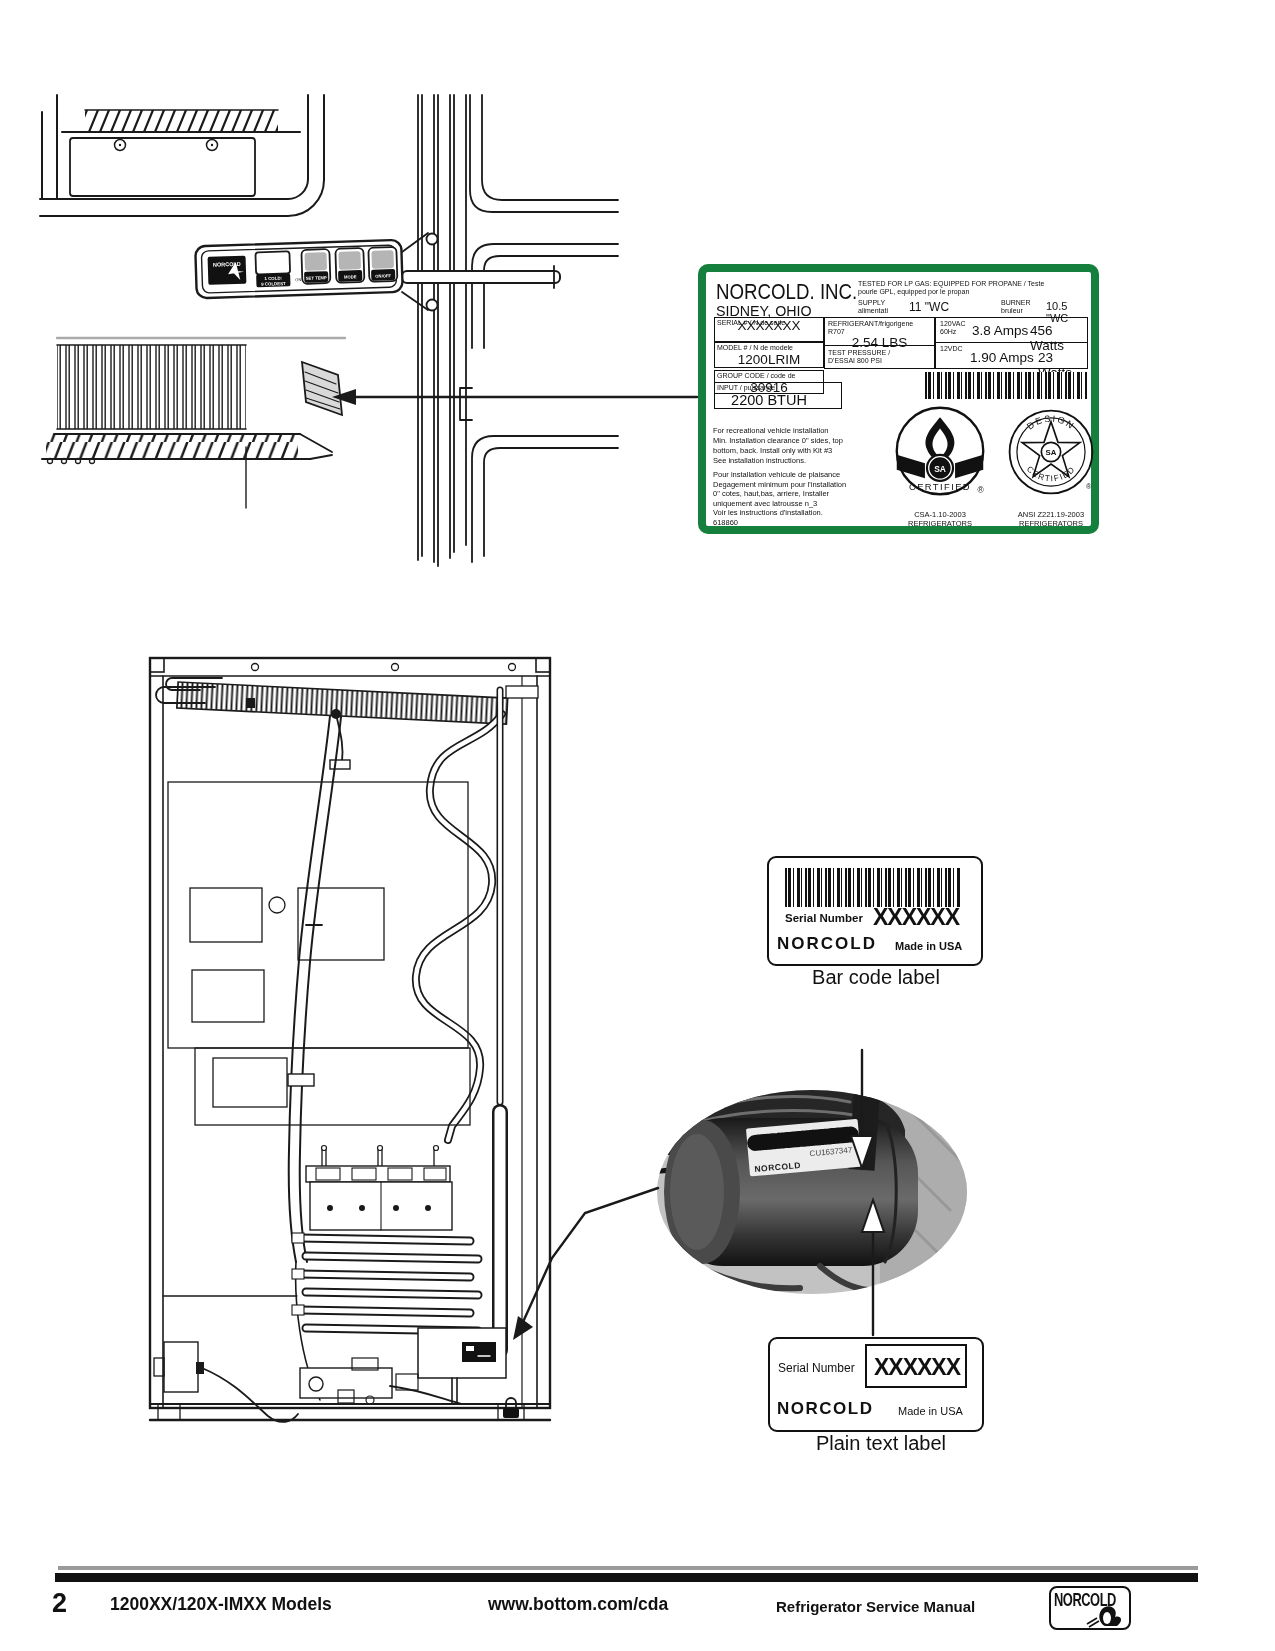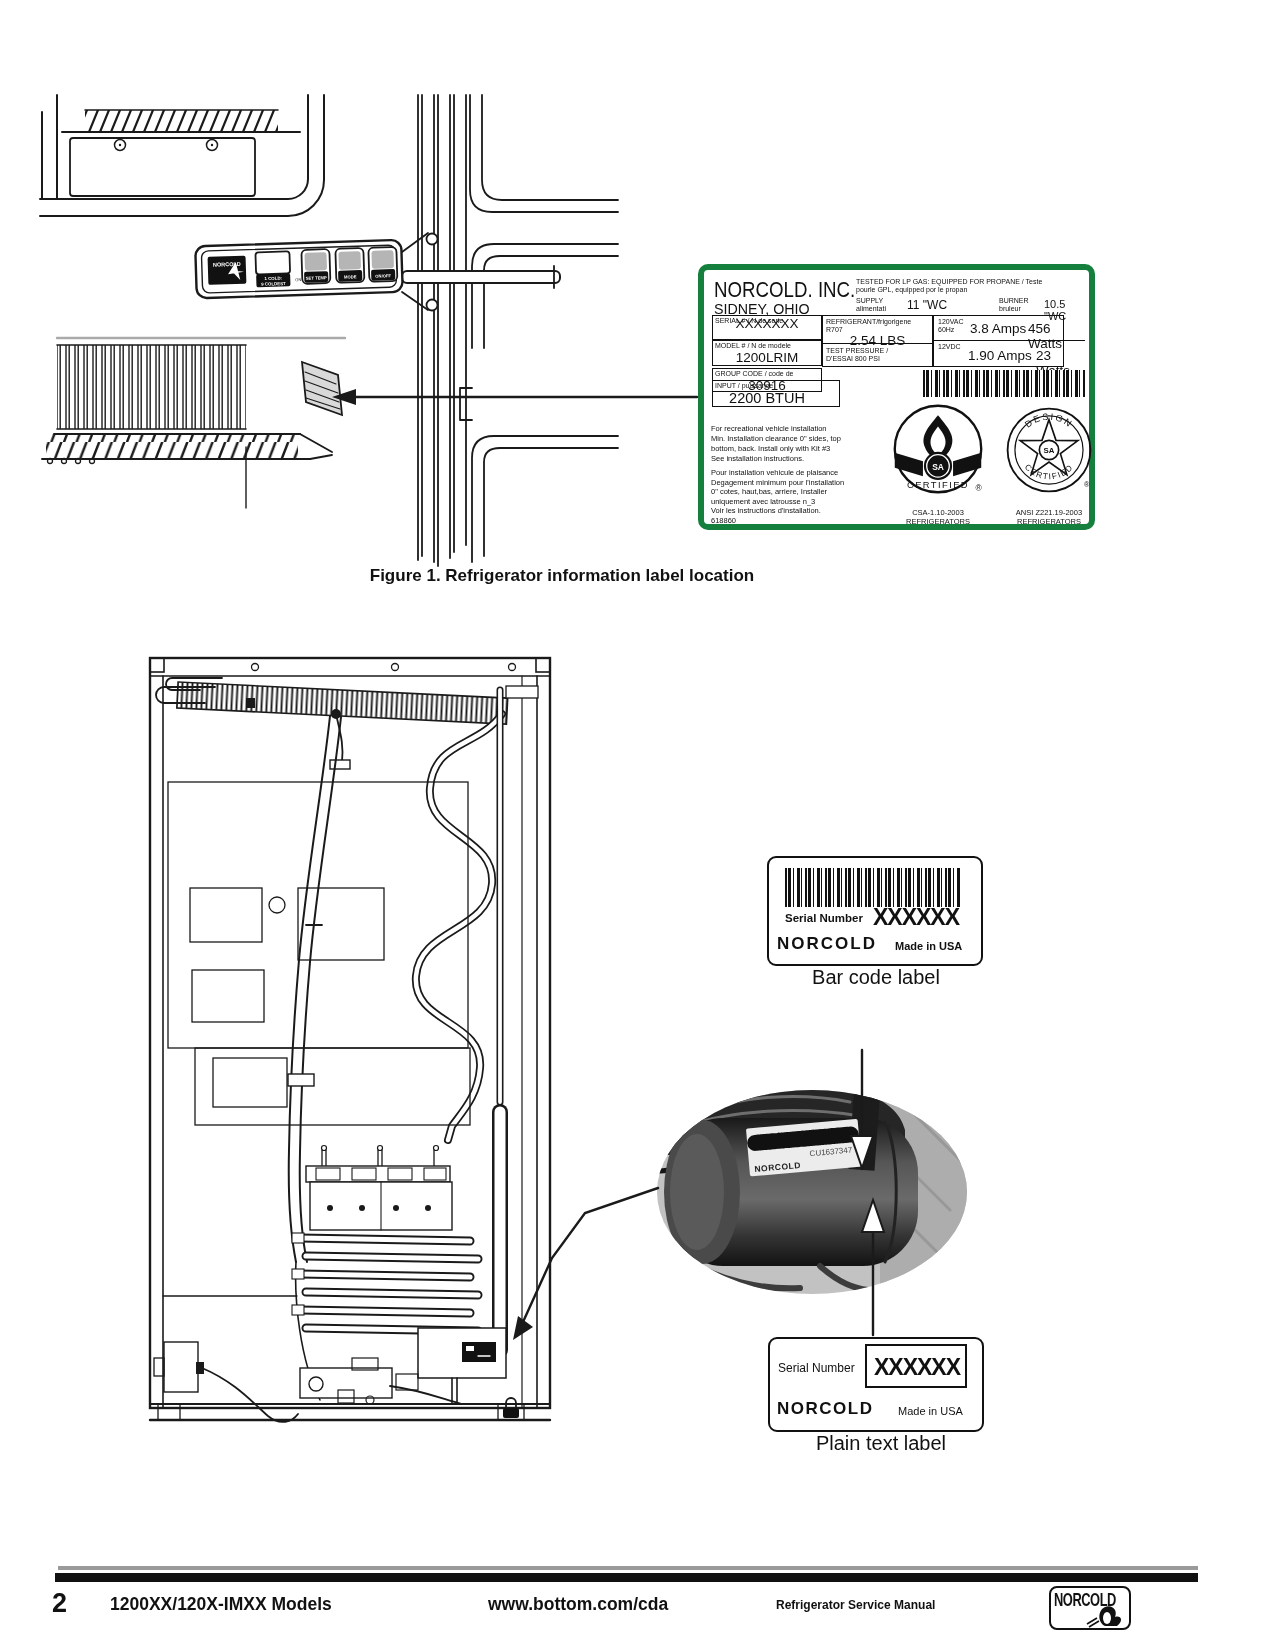--- a/index.html
+++ b/index.html
@@ -296,21 +296,21 @@
 <g stroke="#1a1a1a" fill="none">
   <path d="M658,1188 L585,1213 L552,1258 L523,1322" stroke-width="2.4"></path>
   <polygon points="513,1340 518,1316 533,1327" fill="#1a1a1a" stroke="none"></polygon>
   <line x1="862" y1="1050" x2="862" y2="1136" stroke-width="2.4"></line>
   <polygon points="862,1168 851,1136 873,1136" fill="#fff" stroke="#1a1a1a" stroke-width="2"></polygon>
   <line x1="873" y1="1335" x2="873" y2="1232" stroke-width="2.4"></line>
   <polygon points="873,1200 862,1232 884,1232" fill="#fff" stroke="#1a1a1a" stroke-width="2"></polygon>
 </g>
 </svg>
 
-<div class="abs" style="left:698px;top:264px;width:385px;height:254px;border:6px solid #15803d;border-radius:10px;background:#fff">
+<div class="abs" style="left:698px;top:264px;width:385px;height:254px;border:8px solid #15803d;border-radius:10px;background:#fff">
   <div class="abs b" style="left:10px;top:7px;font-size:22px;letter-spacing:0;transform:scaleX(.85);transform-origin:left;font-weight:normal">NORCOLD. INC.</div>
   <div class="abs" style="left:10px;top:30px;font-size:15px;transform:scaleX(.95);transform-origin:left">SIDNEY, OHIO</div>
   <div class="abs tiny" style="left:152px;top:8px">TESTED FOR LP GAS: EQUIPPED FOR PROPANE / Teste</div>
   <div class="abs tiny" style="left:152px;top:16px">pourle  GPL, equipped por le propan</div>
   <div class="abs tiny" style="left:152px;top:27px">SUPPLY</div>
   <div class="abs tiny" style="left:152px;top:35px">alimentati</div>
   <div class="abs" style="left:203px;top:28px;font-size:12px">11 "WC</div>
   <div class="abs tiny" style="left:295px;top:27px">BURNER</div>
   <div class="abs tiny" style="left:295px;top:35px">bruleur</div>
   <div class="abs" style="left:340px;top:28px;font-size:11px">10.5 "WC</div>
@@ -334,21 +334,21 @@
 
   <div class="abs box" style="left:118px;top:45px;width:111px;height:52px">
     <div class="abs tiny" style="left:3px;top:2px">REFRIGERANT/frigorigene</div>
     <div class="abs tiny" style="left:3px;top:10px">R707</div>
     <div class="abs ctr" style="left:0;top:17px;width:109px;font-size:13.5px">2.54 LBS</div>
     <div class="abs" style="left:0;top:27px;width:109px;border-top:1.5px solid #111"></div>
     <div class="abs tiny" style="left:3px;top:31px">TEST PRESSURE /</div>
     <div class="abs tiny" style="left:3px;top:39px">D'ESSAI  800 PSI</div>
   </div>
 
-  <div class="abs box" style="left:229px;top:45px;width:131px;height:52px">
+  <div class="abs box" style="left:229px;top:45px;width:153px;height:52px">
     <div class="abs tiny" style="left:4px;top:2px">120VAC</div>
     <div class="abs tiny" style="left:4px;top:10px">60Hz</div>
     <div class="abs" style="left:36px;top:5px;font-size:13.5px">3.8 Amps</div>
     <div class="abs" style="left:94px;top:5px;font-size:13.5px">456 Watts</div>
     <div class="abs" style="left:0;top:24px;width:151px;border-top:1.5px solid #111"></div>
     <div class="abs tiny" style="left:4px;top:27px">12VDC</div>
     <div class="abs" style="left:34px;top:32px;font-size:13.5px">1.90 Amps</div>
     <div class="abs" style="left:102px;top:32px;font-size:13.5px">23 Watts</div>
   </div>
 
@@ -399,21 +399,20 @@
     <text font-size="10" fill="#111" letter-spacing="2"><textPath href="#arcT" startOffset="50%" text-anchor="middle">DESIGN</textPath></text>
     <text font-size="9" fill="#111" letter-spacing="1.5"><textPath href="#arcB" startOffset="50%" text-anchor="middle">CERTIFIED</textPath></text>
     <text x="38" y="40" font-size="8" fill="#111">®</text>
   </svg>
   <div class="abs ctr" style="left:293px;top:238px;width:104px;font-size:7.5px;line-height:9px">
     <div>ANSI Z221.19-2003</div>
     <div>REFRIGERATORS</div>
   </div>
 </div>
 
-<div class="abs caption ctr" style="left:137px;top:566px;width:850px">Figure 1. Refrigerator information label location</div>
 
 <div class="abs" style="left:767px;top:856px;width:212px;height:106px;border:2.5px solid #111;border-radius:9px;background:#fff">
   <div class="abs barcode" style="left:16px;top:10px;width:176px;height:39px"></div>
   <div class="abs b" style="left:16px;top:54px;font-size:11.5px">Serial Number</div>
   <div class="abs b" style="left:104px;top:46px;font-size:23px;letter-spacing:-1px">XXXXXX</div>
   <div class="abs b" style="left:8px;top:76px;font-size:17px;letter-spacing:2px">NORCOLD</div>
   <div class="abs b" style="left:126px;top:82px;font-size:11px">Made in USA</div>
 </div>
 <div class="abs lblcap ctr" style="left:776px;top:966px;width:200px">Bar code label</div>
 
@@ -426,21 +425,21 @@
   <div class="abs" style="left:128px;top:66px;font-size:11px">Made in USA</div>
 </div>
 <div class="abs lblcap ctr" style="left:781px;top:1432px;width:200px">Plain text label</div>
 
 
 <div class="abs" style="left:58px;top:1566px;width:1140px;height:4px;background:#9a9a9a"></div>
 <div class="abs" style="left:55px;top:1573px;width:1143px;height:9px;background:#111"></div>
 <div class="abs b" style="left:52px;top:1588px;font-size:27px">2</div>
 <div class="abs b i" style="left:110px;top:1594px;font-size:17.5px">1200XX/120X-IMXX Models</div>
 <div class="abs b i" style="left:488px;top:1594px;font-size:17.5px">www.bottom.com/cda</div>
-<div class="abs b i" style="left:776px;top:1598px;font-size:12px">Refrigerator Service Manual</div>
+<div class="abs b i" style="left:776px;top:1598px;font-size:15px">Refrigerator Service Manual</div>
 <div class="abs" style="left:1049px;top:1586px;width:82px;height:44px;border:2.5px solid #111;border-radius:8px;box-sizing:border-box;background:#fff">
   <div class="abs b" style="left:3px;top:1px;font-size:14px;letter-spacing:-0.5px;transform:scale(.92,1.3);transform-origin:left top">NORCOLD</div>
   <svg class="abs" style="left:34px;top:16px" width="42" height="24" viewBox="0 0 42 24">
     <path d="M20,22 C12,18 13,6 20,3 C27,0 33,6 30,13 C36,11 39,17 32,22 Z" fill="#111"></path>
     <ellipse cx="22" cy="14" rx="4" ry="6" fill="#fff"></ellipse>
     <path d="M2,20 L12,14 M4,23 L14,17" stroke="#111" stroke-width="1.6"></path>
   </svg>
 </div>
 
 </div>

